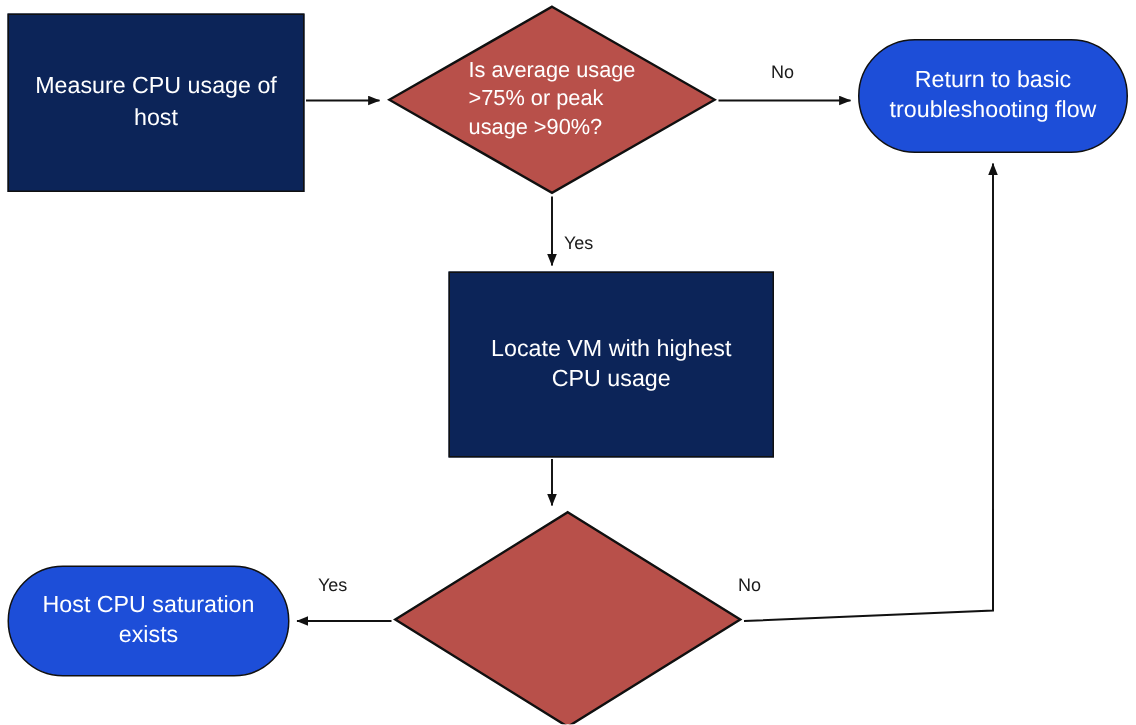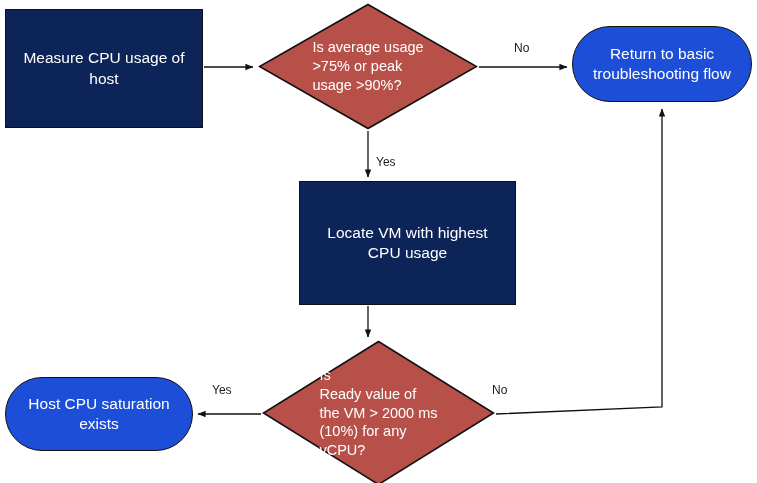--- a/index.html
+++ b/index.html
@@ -199,25 +199,20 @@
 
   <div class="node process" id="node-locate-vm">
     <span>Locate VM with highest
 CPU usage</span>
   </div>
 
   <div class="node decision" id="node-decision-ready">
     <svg class="diamond-shape" viewBox="0 0 233 146" preserveAspectRatio="none" xmlns="http://www.w3.org/2000/svg">
       <polygon points="116.5,1.5 231.5,73 116.5,144.5 1.5,73" fill="#b8504a" stroke="#101010" stroke-width="1.6"></polygon>
     </svg>
-    <span class="diamond-label">Is
-Ready value of
-the VM &gt; 2000 ms
-(10%) for any
-vCPU?</span>
   </div>
 
   <div class="node terminator" id="node-host-saturation">
     <span>Host CPU saturation
 exists</span>
   </div>
 
   <div class="edge-label" id="label-no-top">No</div>
 
   <div class="edge-label" id="label-yes-top">Yes</div>

